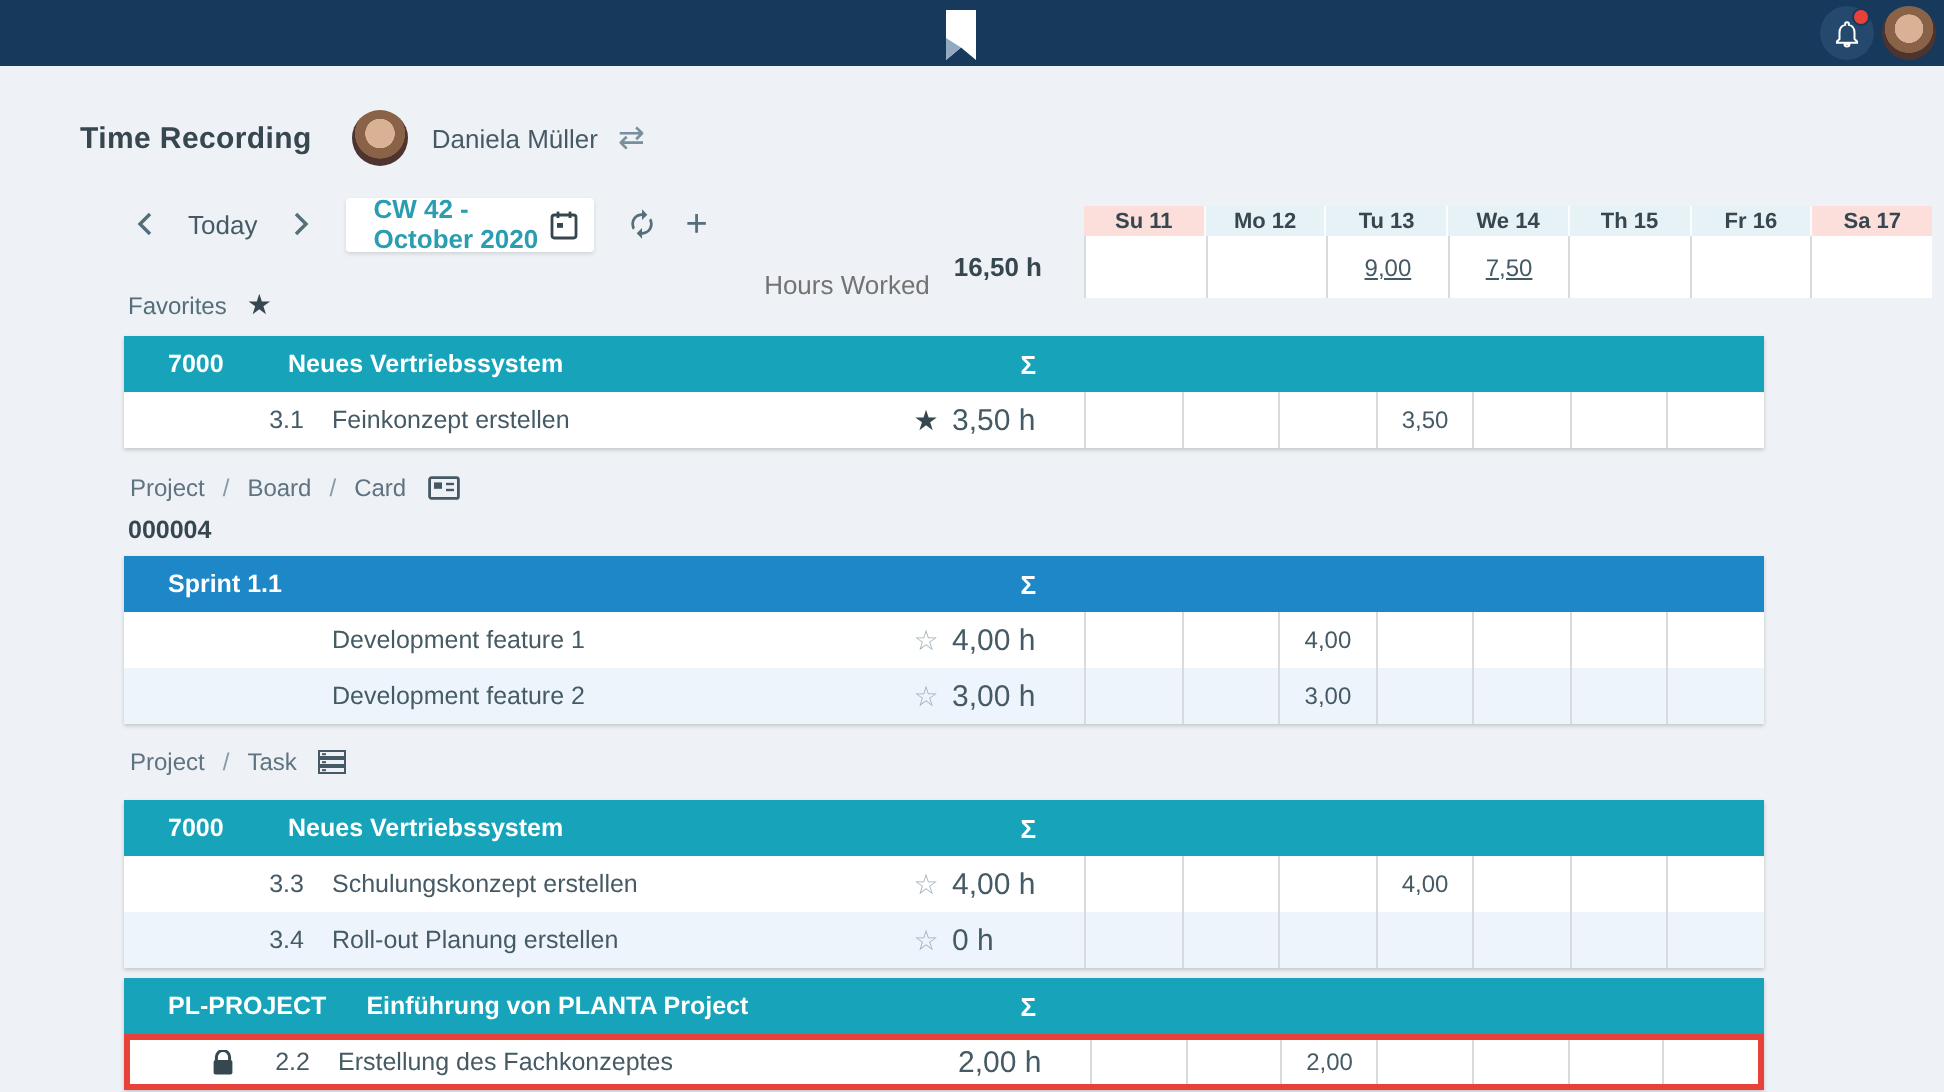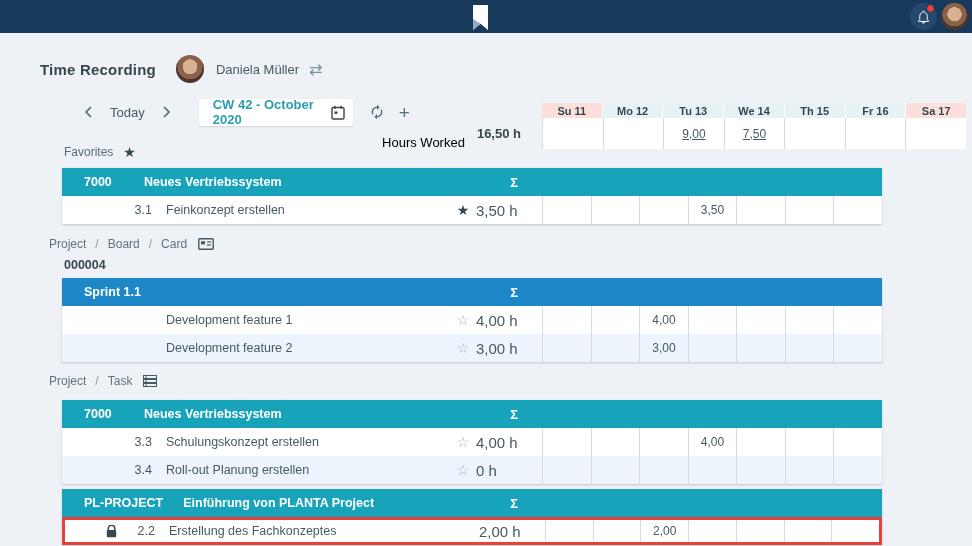--- a/index.html
+++ b/index.html
@@ -19,42 +19,42 @@
   .avatar.top { position:absolute; left:941px; top:3px; width:27px; height:27px; cursor:pointer; }
 
   
   .title-row { position:absolute; left:40px; top:52px; height:34px; display:flex; align-items:center; }
   .page-title { font-size:15px; font-weight:bold; color:#37474f; letter-spacing:.2px; }
   .title-row .avatar.mid { width:28px; height:28px; margin-left:20px; }
   .user-name { font-size:13px; color:#455a64; margin-left:12px; }
   .swap { font-size:16px; color:#78909c; margin-left:10px; cursor:pointer; }
 
   
-  .toolbar { position:absolute; left:78px; top:97px; height:30px; display:flex; align-items:center; }
+  .toolbar { position:absolute; left:62px; top:97px; height:30px; display:flex; align-items:center; }
   .chev { width:20px; display:flex; justify-content:center; cursor:pointer; }
   .today { font-size:13px; color:#455a64; margin:0 12px; cursor:pointer; }
-  .cw-box { margin-left:22px; width:154px; height:27px; background:#fff; border-radius:2px;
+  .cw-box { margin-left:12px; width:124px; height:27px; background:#fff; border-radius:2px;
             display:flex; align-items:center; justify-content:space-between; padding:0 8px 0 14px;
             box-shadow:0 1px 2px rgba(0,0,0,.12); cursor:pointer; }
   .cw-text { font-size:13px; font-weight:bold; color:#2b9db1; }
   .tb-icon { margin-left:16px; cursor:pointer; display:flex; align-items:center; }
   .plus { font-size:19px; color:#546e7a; font-weight:normal; margin-left:14px; cursor:pointer; line-height:1; }
 
   
   .day-header { position:absolute; left:542px; top:103px; width:424px; height:15px; display:flex; }
   .day-h-cell { flex:1; display:flex; align-items:center; justify-content:center;
                 font-size:11px; font-weight:bold; color:#37474f; background:#e6f2f6;
                 border-right:1px solid rgba(255,255,255,.85); }
   .day-h-cell:last-child { border-right:none; }
   .day-h-cell.weekend { background:#fcdfda; }
 
   
   .hours-label-wrap { position:absolute; left:300px; top:118px; width:221px; height:31px;
                       display:flex; align-items:center; justify-content:flex-end; }
-  .hours-label { font-size:13px; color:#000000;margin-top:17px; }
+  .hours-label { font-size:13px; color:#737373;margin-top:17px; }
   .hours-total { font-size:13px; font-weight:bold; color:#37474f; margin-left:12px; }
   .hours-grid { position:absolute; left:542px; top:118px; width:424px; height:31px; display:flex; }
   .hours-grid .day-cell { background:#fff;text-decoration:underline; }
 
   .day-cell { flex:1; border-left:1px solid #d6dbe0; display:flex; align-items:center;
               justify-content:center; font-size:12px; color:#455a64; }
 
   
   .fav-row { position:absolute; left:64px; top:144px; display:flex; align-items:center; }
   .fav-label { font-size:12px; color:#546e7a; }
@@ -78,21 +78,21 @@
   .cell-star.outline { color:#9fb0bb; }
   .cell-star.filled { color:#37474f; }
   .cell-sum { width:66px; text-align:left; padding-right:20px; font-size:15px; color:#455a64; }
 
   .h-left { width:480px; display:flex; align-items:center; color:#fff; }
   .h-code { margin-left:22px; min-width:40px; font-size:12.5px; font-weight:bold; }
   .h-name { margin-left:20px; flex:1; font-size:12.5px; font-weight:bold; white-space:nowrap; }
   .h-sigma { width:66px; padding-right:24px; text-align:right; font-size:13px; font-weight:bold; }
 
   
-  .breadcrumb { position:absolute; left:49px; display:flex; align-items:center;
+  .breadcrumb { position:absolute; left:65px; display:flex; align-items:center;
                 font-size:12px; color:#5f7380; }
   .bc-part { margin-right:9px; }
   .bc-sep { margin-right:9px; color:#8a9aa5; }
   .bc-icon { display:flex; align-items:center; margin-left:2px; }
   .proj-code { position:absolute; left:64px; top:258px; font-size:12.5px; font-weight:bold; color:#37474f; }
 </style>
 </head>
 <body>
 
 <div id="app">

